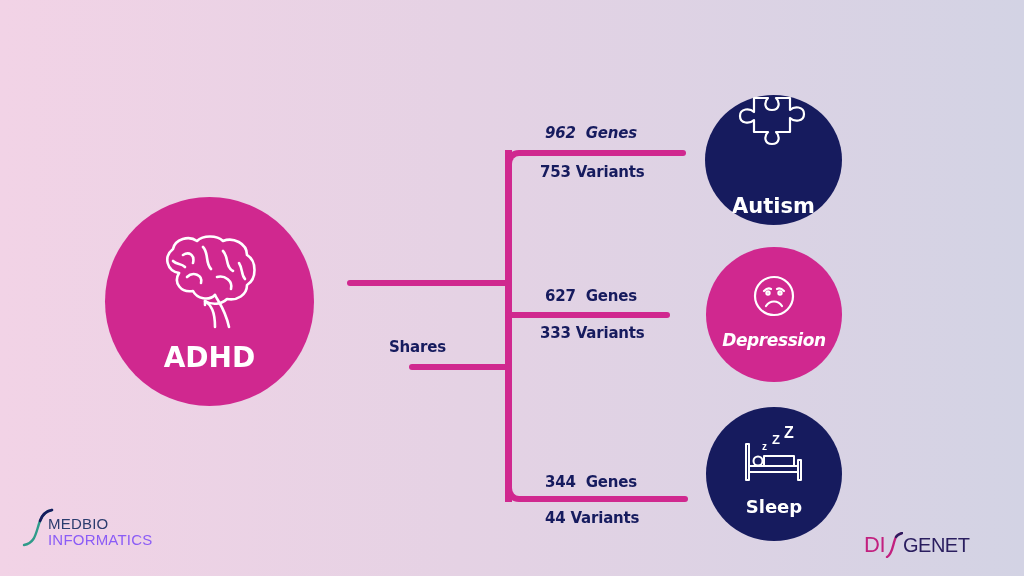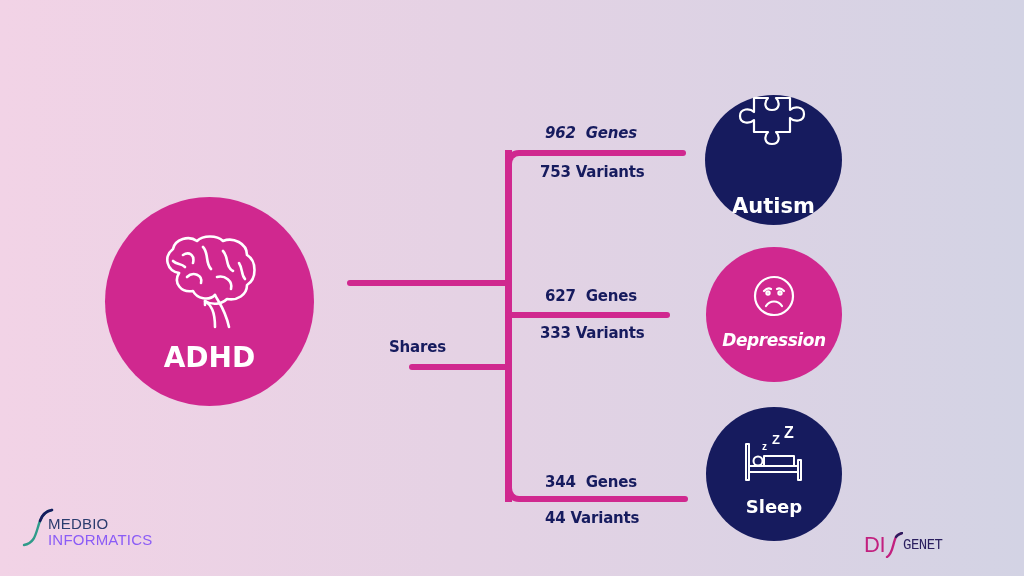--- a/index.html
+++ b/index.html
@@ -118,14 +118,14 @@
   <div style="position:absolute; left:26px; top:8px; font-family:'Liberation Sans', sans-serif; font-size:15px; color:#2b3c6e; letter-spacing:0.2px;">MEDBIO</div>
   <div style="position:absolute; left:26px; top:24px; font-family:'Liberation Sans', sans-serif; font-size:15px; color:#8b5cf6; letter-spacing:0.2px;">INFORMATICS</div>
 </div>
 
 <div class="logo" style="left:864px; top:532px; height:26px; display:flex; align-items:center;">
   <span style="font-family:'Liberation Sans', sans-serif; font-size:22px; color:#c2207f; letter-spacing:-0.5px;">DI</span>
   <svg width="18" height="26" viewBox="0 0 18 26">
     <path d="M2 25 C8 22 8 10 11 5 C12 3 14 2 17 1" fill="none" stroke="#c2207f" stroke-width="2.4" stroke-linecap="round"></path>
     <path d="M11 5 C12 3 14 2 17 1" fill="none" stroke="#2a1e5f" stroke-width="2.4" stroke-linecap="round"></path>
   </svg>
-  <span style="font-family:Liberation Mono, monospace; font-size:14px; color:#2a1e5f; letter-spacing:-0.5px;">GENET</span>
+  <span style="font-family:Liberation Sans, sans-serif; font-size:20px; color:#2a1e5f; letter-spacing:-0.5px;">GENET</span>
 </div>
 
 </body></html>

